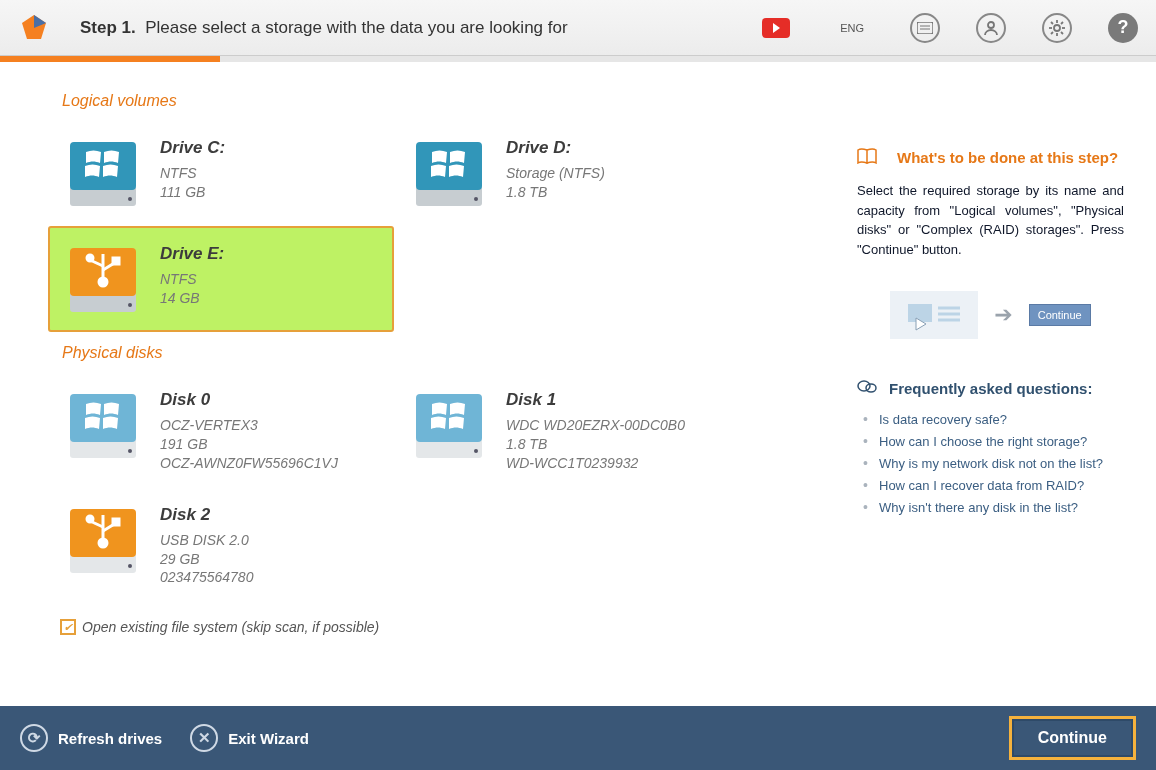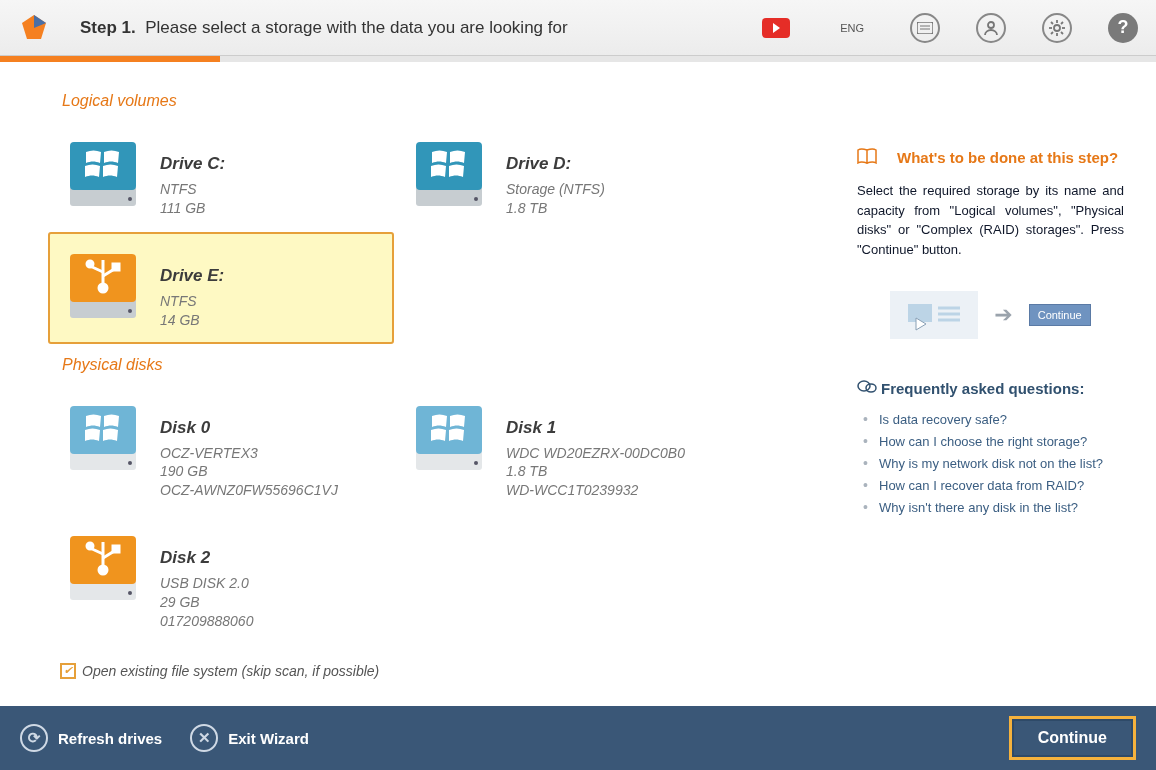--- a/index.html
+++ b/index.html
@@ -23,38 +23,38 @@
 
 
 .main { flex:1; display:flex; padding: 24px 0 8px 48px; }
 .left { flex:1; padding-right:30px;font-style:italic; }
 .right { width:300px; border-left:1px solid transparent; padding-right:32px; }
 
 .section-title { color:#e67817; font-size:16px; margin: 6px 0 10px 14px; }
 
 .drive-grid { display:flex; flex-wrap:wrap; gap:0; margin-bottom:12px; }
 .drive-item { width: 346px; display:flex; align-items:flex-start; padding:12px 14px; border:2px solid transparent; border-radius:3px; cursor:pointer; margin-right:0; }
-.drive-item.selected { border-color:#e6a03a; background:#fef9c3; }
+.drive-item.selected { border-color:#e6a03a; background:#bef264; }
 .drive-icon { width:78px; height:78px; margin-right:18px; position:relative; }
 .drive-body { padding-top:4px; }
-.drive-name { font-size:17px; font-weight:700; color:#3c3c3c; margin-bottom:6px;margin-top:16px; }
+.drive-name { font-size:17px; font-weight:700; color:#3c3c3c; margin-bottom:6px; }
 .drive-meta { font-size:14px; color:#777; line-height:1.35; }
 
 .checkbox-row { margin:18px 0 4px 12px; display:flex; align-items:center; gap:6px; font-size:14px; color:#555; }
 .chk { width:16px; height:16px; border:2px solid #e6a03a; display:inline-flex; align-items:center; justify-content:center; color:#e6a03a; font-size:11px; }
 
 
 .panel-title { display:flex; align-items:center; gap:20px; color:#e67817; font-weight:700; font-size:15px; margin-top:62px; margin-bottom:14px; }
 .panel-text { font-size:13px; color:#0f172a; line-height:1.5; text-align:justify; }
 .illus { margin:32px 0 40px; display:flex; align-items:center; justify-content:center; gap:16px; }
 .illus-box { width:88px; height:48px; background:#ecf1f6; display:flex; align-items:center; justify-content:center; position:relative; }
 .illus-arrow { color:#9aa3ac; font-size:22px; }
 .illus-btn { border:1px solid #5a7aa5; background:#6f93c0; color:#fff; font-size:11px; padding:4px 8px; }
 
-.faq-title { display:flex; align-items:center; gap:4px; color:#31516f; font-weight:700; font-size:15px; margin-bottom:10px; }
+.faq-title { display:flex; align-items:center; gap:12px; color:#31516f; font-weight:700; font-size:15px; margin-bottom:10px; }
 .faq-list { list-style:none; }
 .faq-list li { padding:3px 0 3px 22px; position:relative; }
 .faq-list li::before { content:"•"; position:absolute; left:6px; color:#aab3bd; }
 .faq-list a { color:#3b5e82; text-decoration:none; font-size:13px; }
 
 
 .footer { height:64px; background:#3a5777; display:flex; align-items:center; padding:0 20px; gap:28px; }
 .fbtn { display:flex; align-items:center; gap:10px; color:#fff; font-size:15px; font-weight:600; cursor:pointer; }
 .fcirc { width:28px; height:28px; border:2px solid #cfd9e5; border-radius:50%; display:flex; align-items:center; justify-content:center; color:#cfd9e5; font-size:15px; }
 .footer-spacer { flex:1; }
@@ -186,21 +186,21 @@
                 <path d="M22 18c5-2 10-2 15 0l-1 11c-5-2-9-2-14 0z"></path>
                 <path d="M40 18c5-2 10-2 15 0l-1 11c-5-2-9-2-14 0z"></path>
                 <path d="M21 32c5-2 10-2 15 0l-1 11c-5-2-9-2-14 0z"></path>
                 <path d="M39 32c5-2 10-2 15 0l-1 11c-5-2-9-2-14 0z"></path>
               </g>
               <circle cx="66" cy="65" r="2" fill="#556"></circle>
             </svg></div>
           <div class="drive-body">
             <div class="drive-name">Disk 0</div>
             <div class="drive-meta">OCZ-VERTEX3</div>
-            <div class="drive-meta">190 GB</div>
+            <div class="drive-meta">191 GB</div>
             <div class="drive-meta">OCZ-AWNZ0FW55696C1VJ</div>
           </div>
         </div>
         <div class="drive-item">
           <div class="drive-icon"><svg width="78" height="78" viewBox="0 0 78 78">
               <rect x="6" y="52" width="66" height="20" rx="3" fill="#e4e7e9"></rect>
               <rect x="6" y="8" width="66" height="48" rx="4" fill="#6fb5d6"></rect>
               <g fill="#fff">
                 <path d="M22 18c5-2 10-2 15 0l-1 11c-5-2-9-2-14 0z"></path>
                 <path d="M40 18c5-2 10-2 15 0l-1 11c-5-2-9-2-14 0z"></path>
@@ -227,21 +227,21 @@
                 <line x1="39" y1="30" x2="52" y2="22"></line>
                 <circle cx="26" cy="18" r="3" fill="#fff"></circle>
                 <rect x="49" y="18" width="6" height="6" fill="#fff"></rect>
               </g>
               <circle cx="66" cy="65" r="2" fill="#556"></circle>
             </svg></div>
           <div class="drive-body">
             <div class="drive-name">Disk 2</div>
             <div class="drive-meta">USB DISK 2.0</div>
             <div class="drive-meta">29 GB</div>
-            <div class="drive-meta">017209888060</div>
+            <div class="drive-meta">023475564780</div>
           </div>
         </div>
       </div>
 
     <div class="checkbox-row">
       <span class="chk">✔</span>
       <span>Open existing file system (skip scan, if possible)</span>
     </div>
   </div>
 

